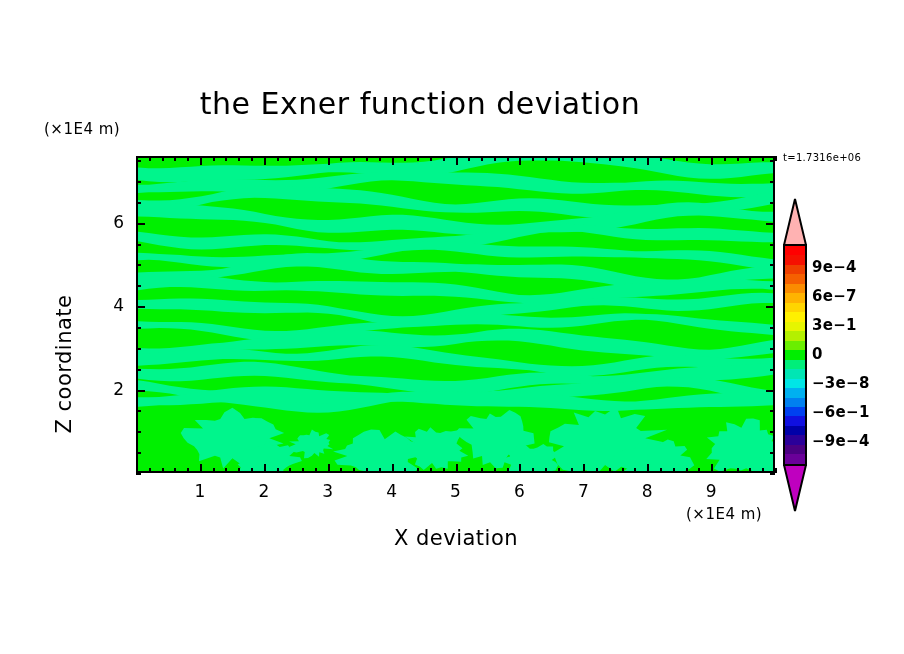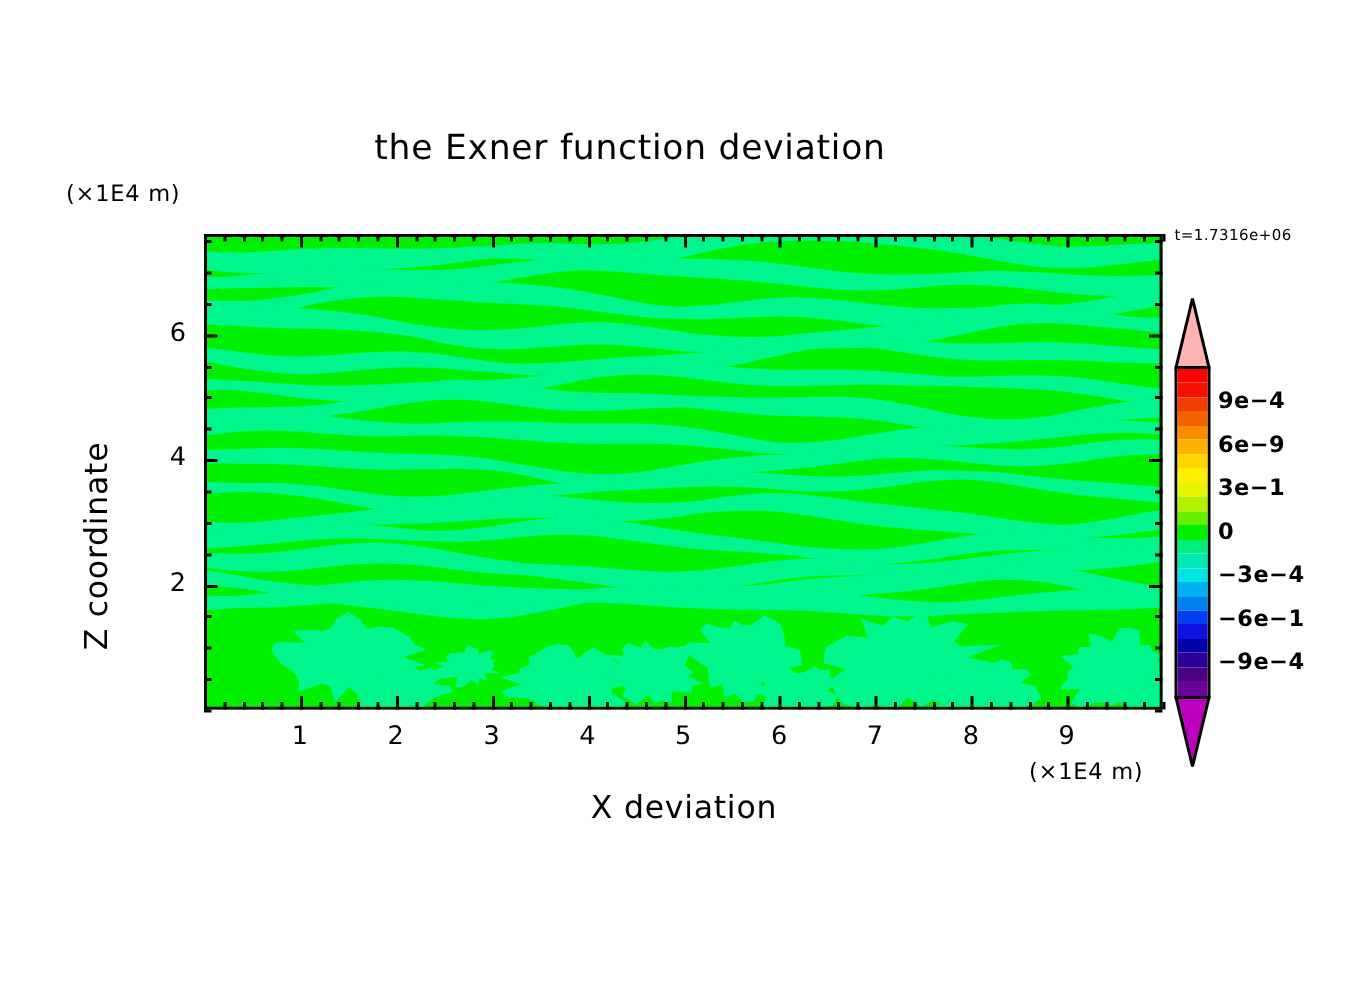--- a/index.html
+++ b/index.html
@@ -1,19 +1,19 @@
 <!DOCTYPE html>
 <html><head>
 <meta charset="utf-8">
 <style>
   html,body{margin:0;padding:0;background:#ffffff;}
   body{width:904px;height:654px;position:relative;overflow:hidden;
        font-family:"DejaVu Sans","Liberation Sans",sans-serif;color:#000;}
   .abs{position:absolute;}
-  #plot-title{left:0;top:86px;width:840px;text-align:center;font-size:23px;letter-spacing:.5px;}
+  #plot-title{left:0;top:86px;width:840px;text-align:center;font-size:30px;letter-spacing:.5px;}
   #y-unit-label{left:44px;top:120px;font-size:15px;letter-spacing:.5px;}
   #x-unit-label{left:686px;top:505px;font-size:15px;letter-spacing:.5px;}
   #time-label{left:783px;top:152px;font-size:10px;letter-spacing:.3px;}
   #x-axis-title{left:136px;top:526px;width:640px;text-align:center;font-size:21px;letter-spacing:.5px;}
   #y-axis-title{left:-56px;top:352px;width:240px;text-align:center;font-size:21px;letter-spacing:.5px;
                 transform:rotate(-90deg);transform-origin:center center;}
   #plot-frame{left:136px;top:156px;width:639px;height:317px;border:2px solid #000;
               box-sizing:border-box;overflow:hidden;background:#00f000;}
   #field{position:absolute;inset:0;}
   .tick{position:absolute;background:#000;}
@@ -254,20 +254,20 @@
       <div class="cseg" style="background: rgb(0, 0, 168); height: 4.34783%;"></div>
       <div class="cseg" style="background: rgb(43, 0, 153); height: 4.34783%;"></div>
       <div class="cseg" style="background: rgb(75, 0, 130); height: 4.34783%;"></div>
       <div class="cseg" style="background: rgb(106, 0, 153); height: 4.34783%;"></div>
     </div>
   <svg id="cap-bot" class="cap" viewBox="0 0 24 48" preserveAspectRatio="none">
     <polygon points="1,1 23,1 12,47" fill="#bf00bf" stroke="#000" stroke-width="2"></polygon>
   </svg>
   <div id="cbar-labels">
       <div class="clab" style="top: 60.1304px;">9e−4</div>
-      <div class="clab" style="top: 89.087px;">6e−9</div>
+      <div class="clab" style="top: 89.087px;">6e−7</div>
       <div class="clab" style="top: 118.043px;">3e−1</div>
       <div class="clab" style="top: 147px;">0</div>
-      <div class="clab" style="top: 175.957px;">−3e−4</div>
+      <div class="clab" style="top: 175.957px;">−3e−8</div>
       <div class="clab" style="top: 204.913px;">−6e−1</div>
       <div class="clab" style="top: 233.87px;">−9e−4</div>
     </div>
 </div>
 
 </body></html>

